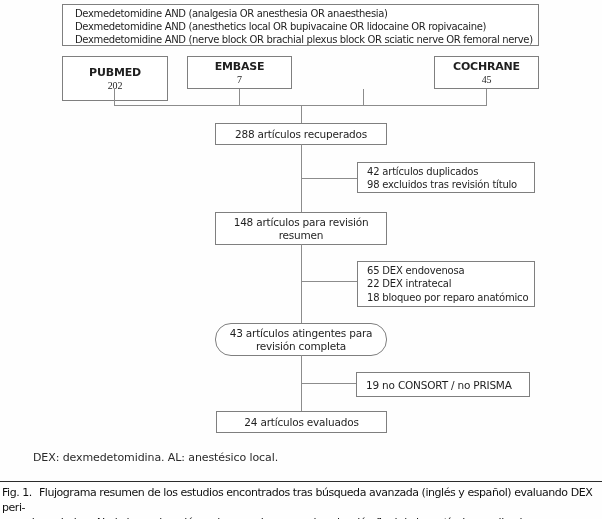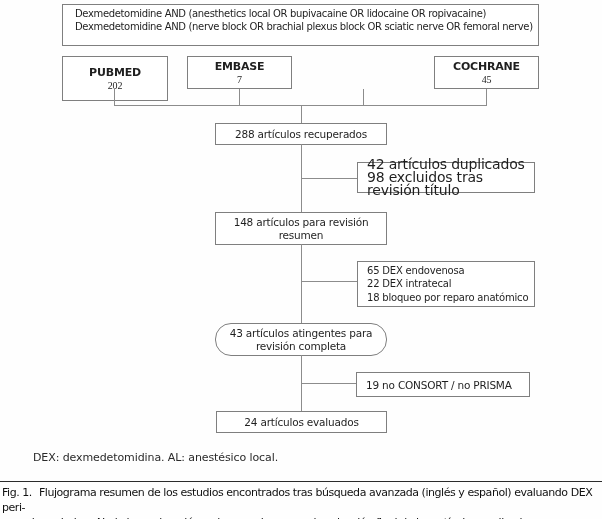--- a/index.html
+++ b/index.html
@@ -28,20 +28,21 @@
     font-size:11px; line-height:15px; letter-spacing:-0.45px; color:#111;
   }
   .caption .figlab { font-weight:normal; margin-right:7px; }
 </style>
 </head>
 <body>
 
 <div class="fig">
 
   <div class="box searchbox" style="left:62px; top:4px; width:477px; height:42px;">
+    <div>Dexmedetomidine AND (analgesia OR anesthesia OR anaesthesia)</div>
     <div>Dexmedetomidine AND (anesthetics local OR bupivacaine OR lidocaine OR ropivacaine)</div>
     <div>Dexmedetomidine AND (nerve block OR brachial plexus block OR sciatic nerve OR femoral nerve)</div>
   </div>
 
   <div class="box dbbox" style="left:62px; top:56px; width:106px; height:45px;">
     <div class="dbname">PUBMED</div>
     <div class="dbcount">202</div>
   </div>
   <div class="box dbbox" style="left:187px; top:56px; width:105px; height:33px;">
     <div class="dbname">EMBASE</div>
@@ -59,21 +60,21 @@
   <div class="hline" style="left:114px; top:105px; width:373px;"></div>
   <div class="vline" style="left:301px; top:105px; height:19px;"></div>
 
   <div class="box centerbox" style="left:215px; top:123px; width:172px; height:22px;">
     <div>288 artículos recuperados</div>
   </div>
 
   <div class="vline" style="left:301px; top:144px; height:68px;"></div>
   <div class="hline" style="left:301px; top:178px; width:56px;"></div>
 
-  <div class="box leftbox" style="left:357px; top:162px; width:178px; height:31px; font-size:14px; line-height:13px;">
+  <div class="box leftbox" style="left:357px; top:162px; width:178px; height:31px; font-size:10px; line-height:13px;">
     <div>42 artículos duplicados</div>
     <div>98 excluidos tras revisión título</div>
   </div>
 
   <div class="box centerbox" style="left:215px; top:212px; width:172px; height:33px;">
     <div>148 artículos para revisión</div>
     <div>resumen</div>
   </div>
 
   <div class="vline" style="left:301px; top:244px; height:79px;"></div>

